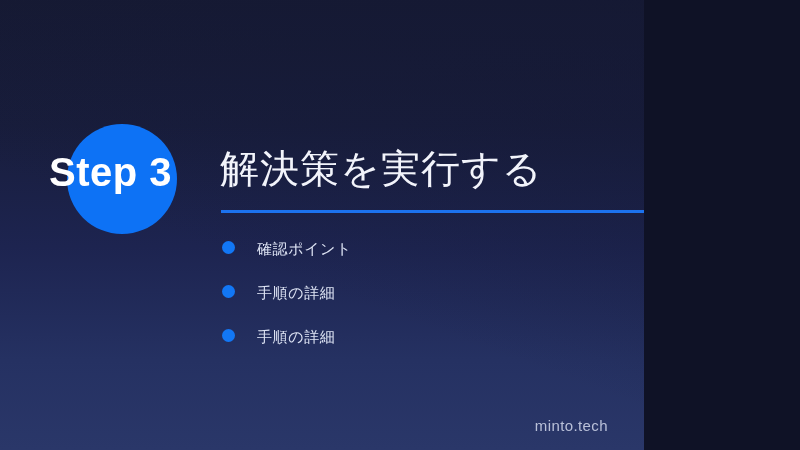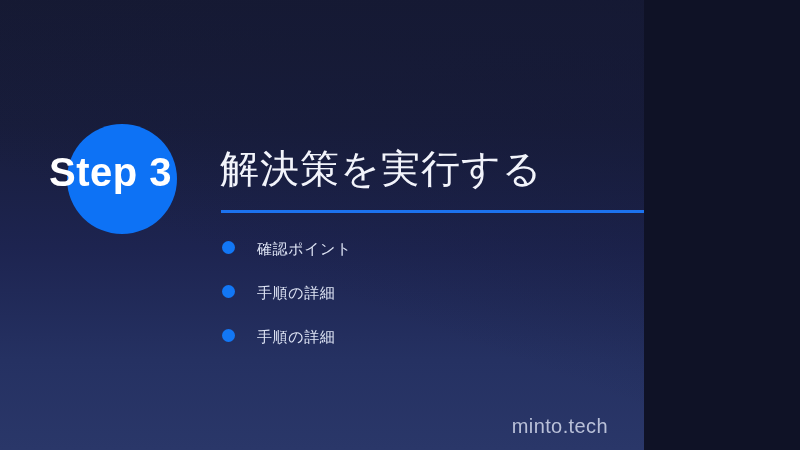--- a/index.html
+++ b/index.html
@@ -104,21 +104,21 @@
     color: #dfe5f5;
     letter-spacing: 0.6px;
     white-space: nowrap;
   }
 
   
   #footer-brand {
     position: absolute;
     right: 36px;
     bottom: 16px;
-    font-size: 20px;
+    font-size: 15px;
     line-height: 16px;
     color: #b9c0d8;
     letter-spacing: 0.4px;
   }
 </style>
 </head>
 <body>
 
 <div id="slide">
   <div class="layer">

